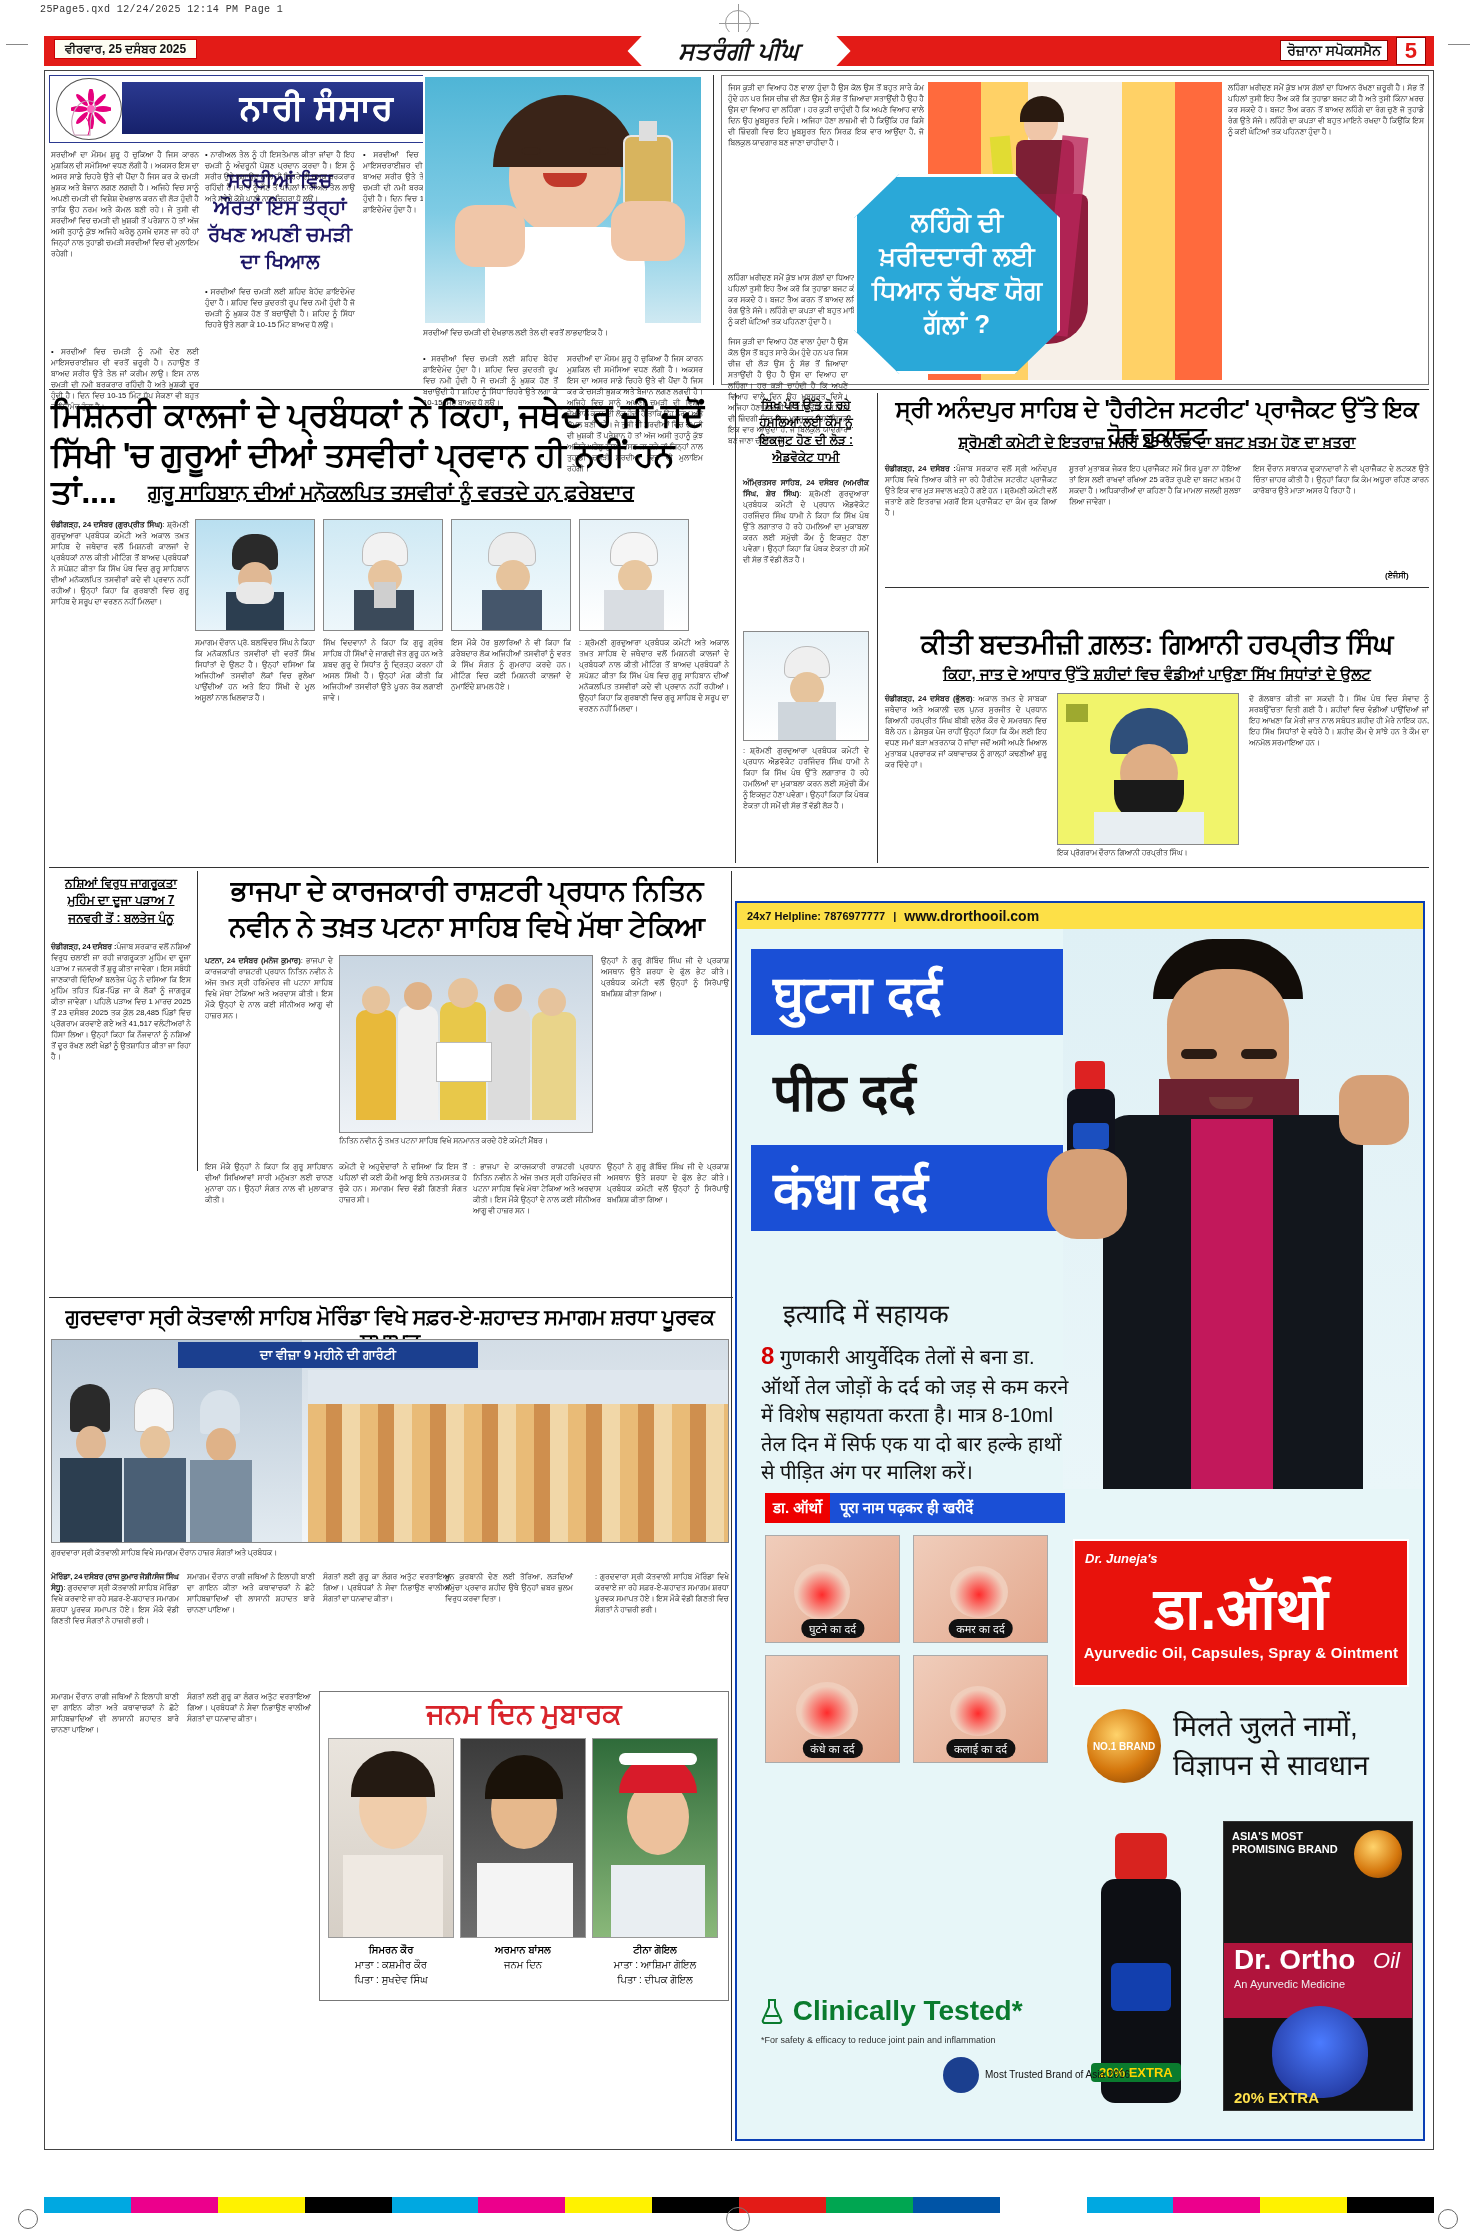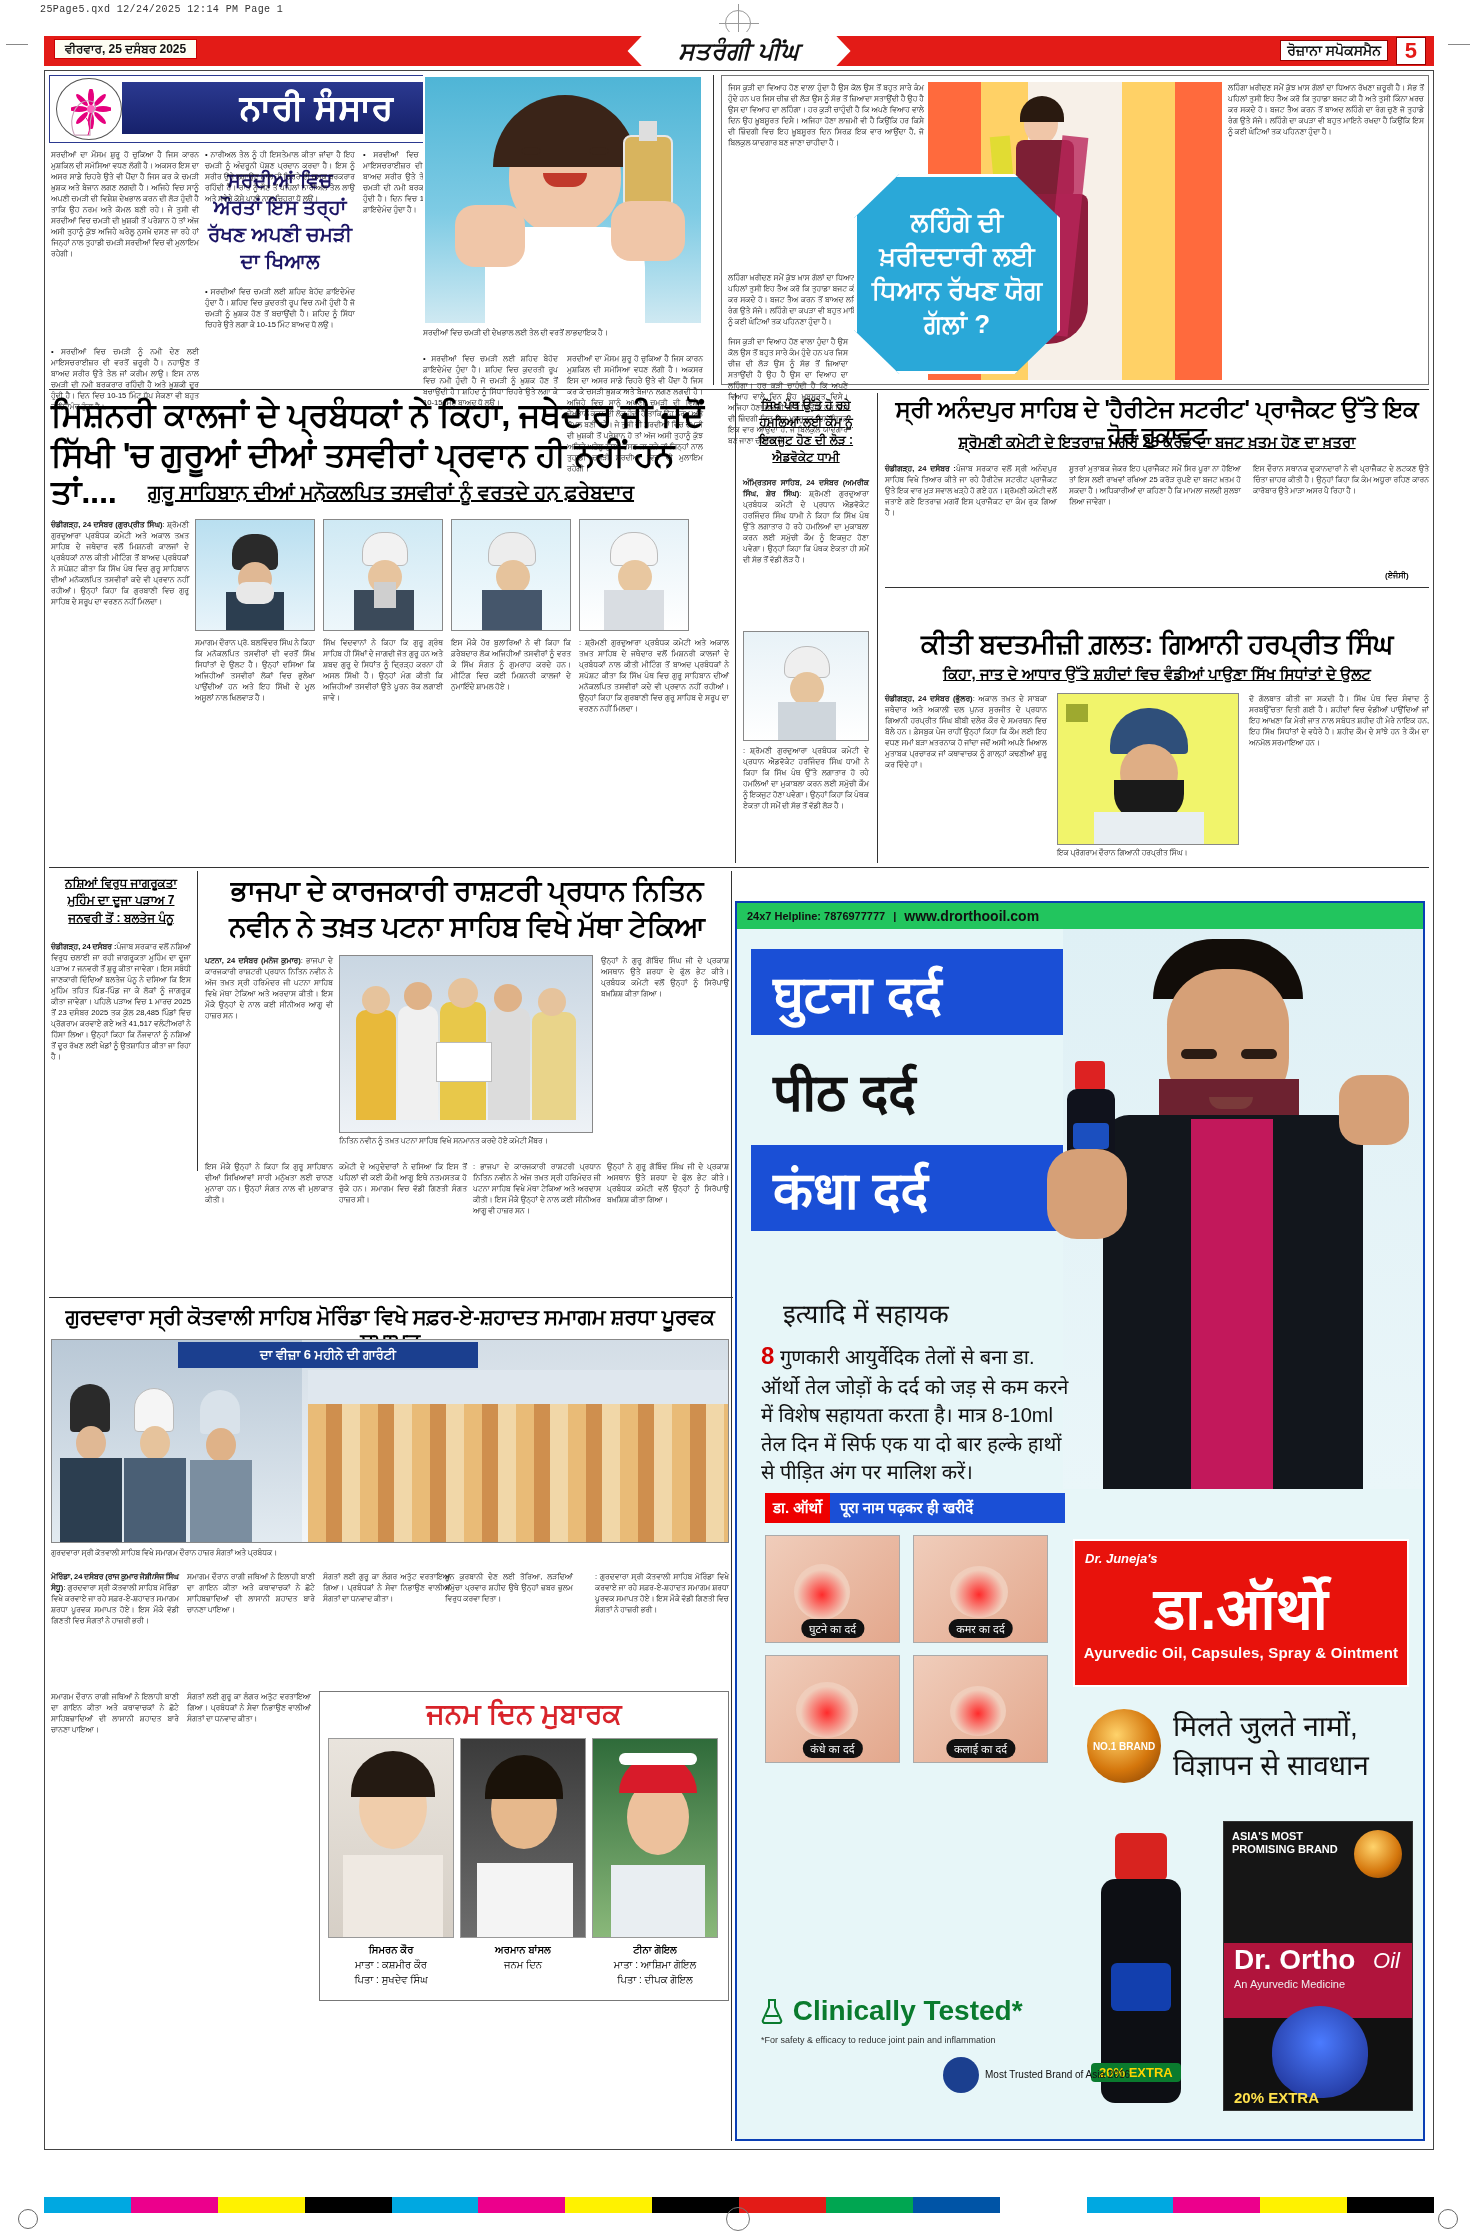--- a/index.html
+++ b/index.html
@@ -119,21 +119,21 @@
   }
   .sub-head { font-weight:bold; color:#000; text-align:center;text-decoration:underline; }
 
   
   .ad {
     position:absolute; left: 690px; top: 830px; width: 690px; height: 1240px;
     background: #e7f6f8; border: 2px solid #0b3fb5; overflow:hidden;
   }
   .ad-top {
     position:absolute; top:0; left:0; right:0; height:26px;
-    background:#22c55e; display:flex; align-items:center; gap:8px; padding-left:10px;
+    background:#fde047; display:flex; align-items:center; gap:8px; padding-left:10px;
   }
   .ad-top .hl { font-size: 11px; font-weight:bold; color:#111; }
   .ad-top .url { font-size: 14px; font-weight:bold; color:#111; }
   .pain-bar {
     position:absolute; left: 14px; height: 86px; width: 330px;
     display:flex; align-items:center; padding-left: 22px;
     font-size: 52px; font-weight: bold;
   }
   .pain-blue { background:#1a4fd6; color:#fff; }
   .pain-white { background:transparent; color:#111; }
@@ -433,21 +433,21 @@
       <div style="position:absolute;left:88px;top:86px;width:30px;height:34px;border-radius:50%;background:#e6c39c"></div>
       <div style="position:absolute;left:72px;top:118px;width:62px;height:86px;background:#4a5f75"></div>
       <div style="position:absolute;left:148px;top:50px;width:40px;height:44px;border-radius:20px 20px 4px 4px;background:#d9e2ea"></div>
       <div style="position:absolute;left:154px;top:88px;width:30px;height:34px;border-radius:50%;background:#dfb288"></div>
       <div style="position:absolute;left:138px;top:120px;width:62px;height:84px;background:#7b8ea0"></div>
       <div style="position:absolute;left:256px;top:60px;width:420px;height:144px;background:
         repeating-linear-gradient(90deg,#e9bb77 0 18px,#cf8f4e 18px 34px,#f1d7a8 34px 52px)"></div>
       <div style="position:absolute;left:256px;top:30px;width:420px;height:34px;background:#dfe7ee"></div>
 
       <div style="position:absolute;left:126px;top:2px;width:300px;height:26px;background:#1b3f8f;color:#fff;
-                  font-size:13px;font-weight:bold;display:flex;align-items:center;justify-content:center">ਦਾ ਵੀਜ਼ਾ  6 ਮਹੀਨੇ ਦੀ ਗਾਰੰਟੀ</div>
+                  font-size:13px;font-weight:bold;display:flex;align-items:center;justify-content:center">ਦਾ ਵੀਜ਼ਾ  9 ਮਹੀਨੇ ਦੀ ਗਾਰੰਟੀ</div>
     </div>
     <div style="position:absolute;left:6px;top:1476px;width:678px" class="col-text tiny">ਗੁਰਦਵਾਰਾ ਸ੍ਰੀ ਕੋਤਵਾਲੀ ਸਾਹਿਬ ਵਿਖੇ ਸਮਾਗਮ ਦੌਰਾਨ ਹਾਜ਼ਰ ਸੰਗਤਾਂ ਅਤੇ ਪ੍ਰਬੰਧਕ।</div>
 
     <div class="col-text tiny" style="position:absolute;left:6px;top:1500px;width:128px"><span class="dateline">ਮੋਰਿੰਡਾ, 24 ਦਸੰਬਰ (ਰਾਜ ਕੁਮਾਰ ਜੋਸ਼ੀ/ਸੰਜ ਸਿੰਘ ਸੰਧੂ)</span><span>: ਗੁਰਦਵਾਰਾ ਸ੍ਰੀ ਕੋਤਵਾਲੀ ਸਾਹਿਬ ਮੋਰਿੰਡਾ ਵਿਖੇ ਕਰਵਾਏ ਜਾ ਰਹੇ ਸਫ਼ਰ-ਏ-ਸ਼ਹਾਦਤ ਸਮਾਗਮ ਸ਼ਰਧਾ ਪੂਰਵਕ ਸਮਾਪਤ ਹੋਏ। ਇਸ ਮੌਕੇ ਵੱਡੀ ਗਿਣਤੀ ਵਿਚ ਸੰਗਤਾਂ ਨੇ ਹਾਜ਼ਰੀ ਭਰੀ।</span></div>
     <div class="col-text tiny" style="position:absolute;left:142px;top:1500px;width:128px">ਸਮਾਗਮ ਦੌਰਾਨ ਰਾਗੀ ਜਥਿਆਂ ਨੇ ਇਲਾਹੀ ਬਾਣੀ ਦਾ ਗਾਇਨ ਕੀਤਾ ਅਤੇ ਕਥਾਵਾਚਕਾਂ ਨੇ ਛੋਟੇ ਸਾਹਿਬਜ਼ਾਦਿਆਂ ਦੀ ਲਾਸਾਨੀ ਸ਼ਹਾਦਤ ਬਾਰੇ ਚਾਨਣਾ ਪਾਇਆ।</div>
     <div class="col-text tiny" style="position:absolute;left:278px;top:1500px;width:128px">ਸੰਗਤਾਂ ਲਈ ਗੁਰੂ ਕਾ ਲੰਗਰ ਅਤੁੱਟ ਵਰਤਾਇਆ ਗਿਆ। ਪ੍ਰਬੰਧਕਾਂ ਨੇ ਸੇਵਾ ਨਿਭਾਉਣ ਵਾਲੀਆਂ ਸੰਗਤਾਂ ਦਾ ਧਨਵਾਦ ਕੀਤਾ।</div>
     <div class="col-text tiny" style="position:absolute;left:400px;top:1500px;width:128px">ਖ਼ੂਨ ਕੁਰਬਾਨੀ ਦੇਣ ਲਈ ਤੋਰਿਆ, ਲੜਦਿਆਂ ਸਮੁੱਚਾ ਪ੍ਰਵਾਰ ਸ਼ਹੀਦ ਉਥੇ ਉਨ੍ਹਾਂ ਜ਼ਬਰ ਜ਼ੁਲਮ ਵਿਰੁਧ ਕਰਵਾ ਦਿਤਾ।</div>
     <div class="col-text tiny" style="position:absolute;left:550px;top:1500px;width:134px">: ਗੁਰਦਵਾਰਾ ਸ੍ਰੀ ਕੋਤਵਾਲੀ ਸਾਹਿਬ ਮੋਰਿੰਡਾ ਵਿਖੇ ਕਰਵਾਏ ਜਾ ਰਹੇ ਸਫ਼ਰ-ਏ-ਸ਼ਹਾਦਤ ਸਮਾਗਮ ਸ਼ਰਧਾ ਪੂਰਵਕ ਸਮਾਪਤ ਹੋਏ। ਇਸ ਮੌਕੇ ਵੱਡੀ ਗਿਣਤੀ ਵਿਚ ਸੰਗਤਾਂ ਨੇ ਹਾਜ਼ਰੀ ਭਰੀ।</div>
 
     <div style="position:absolute;left:274px;top:1620px;width:410px;height:310px;border:1px solid #777;background:#fff">

